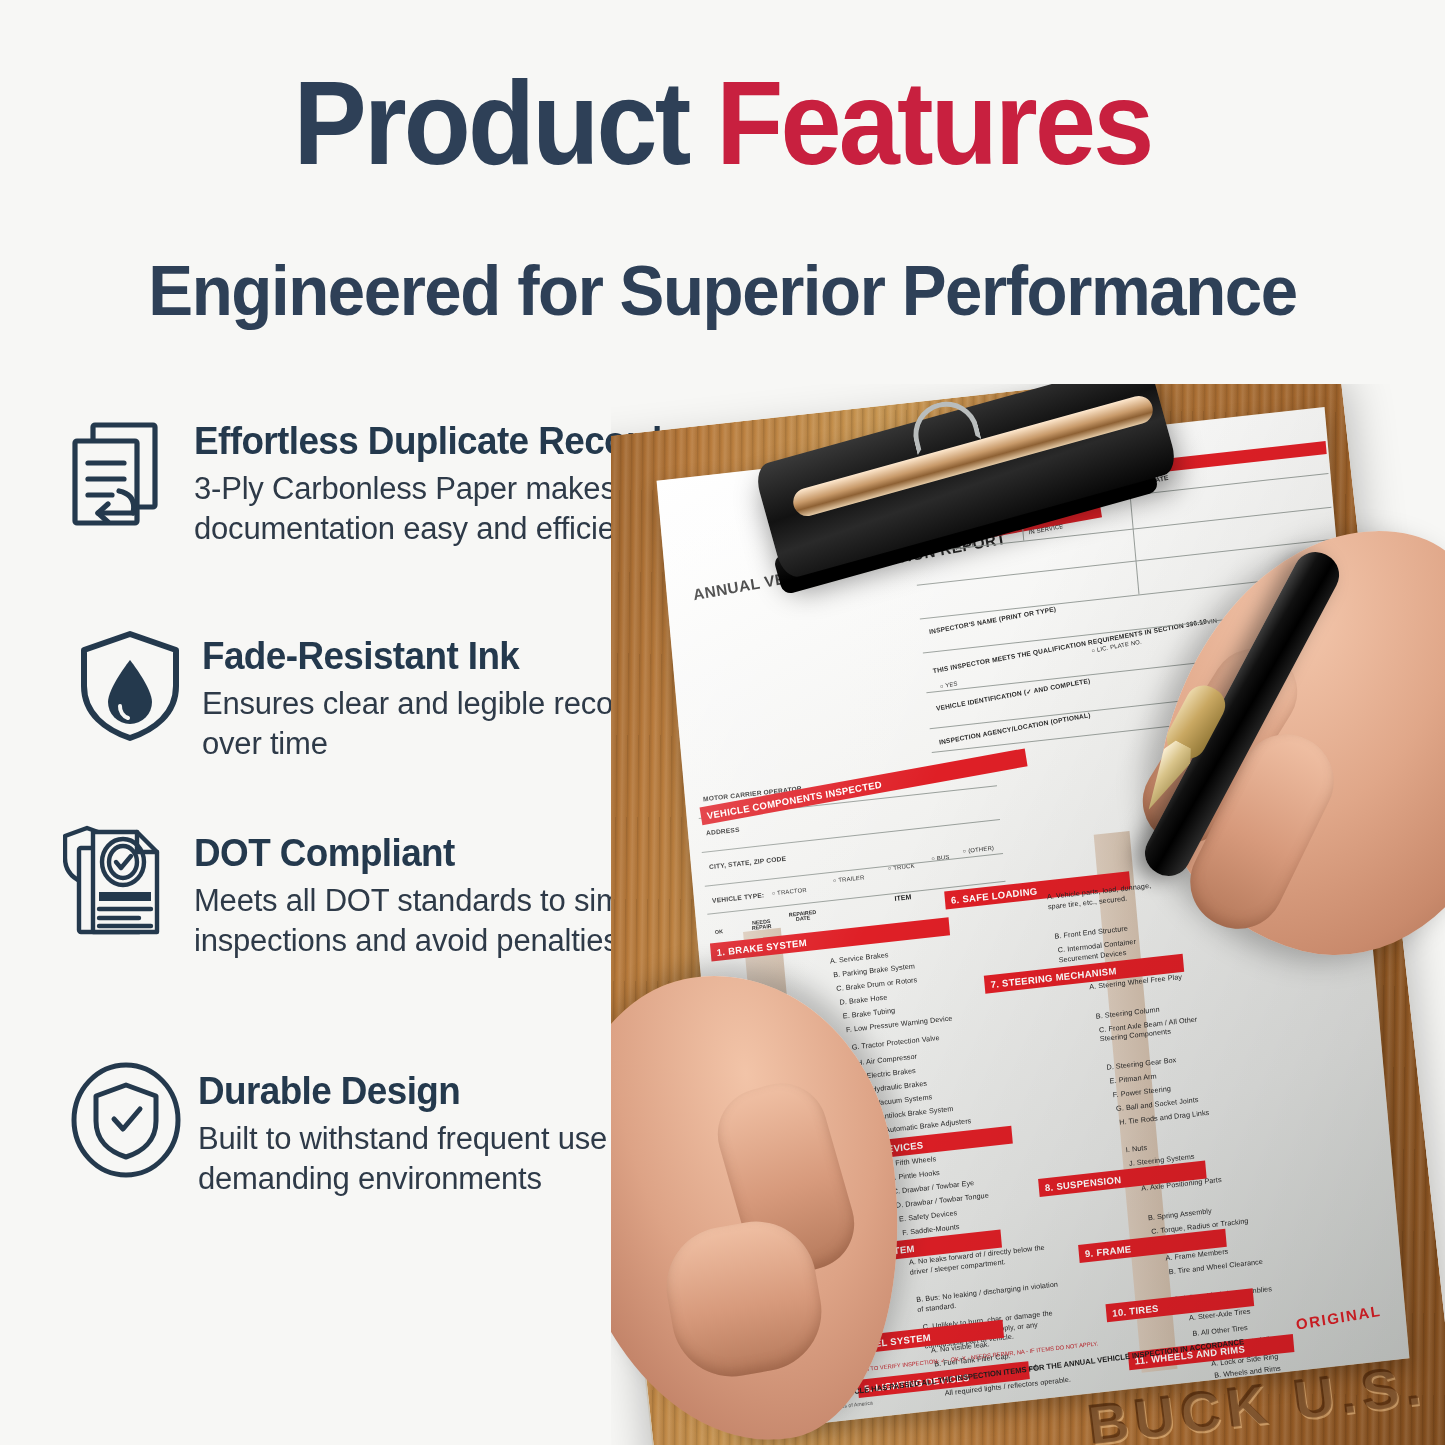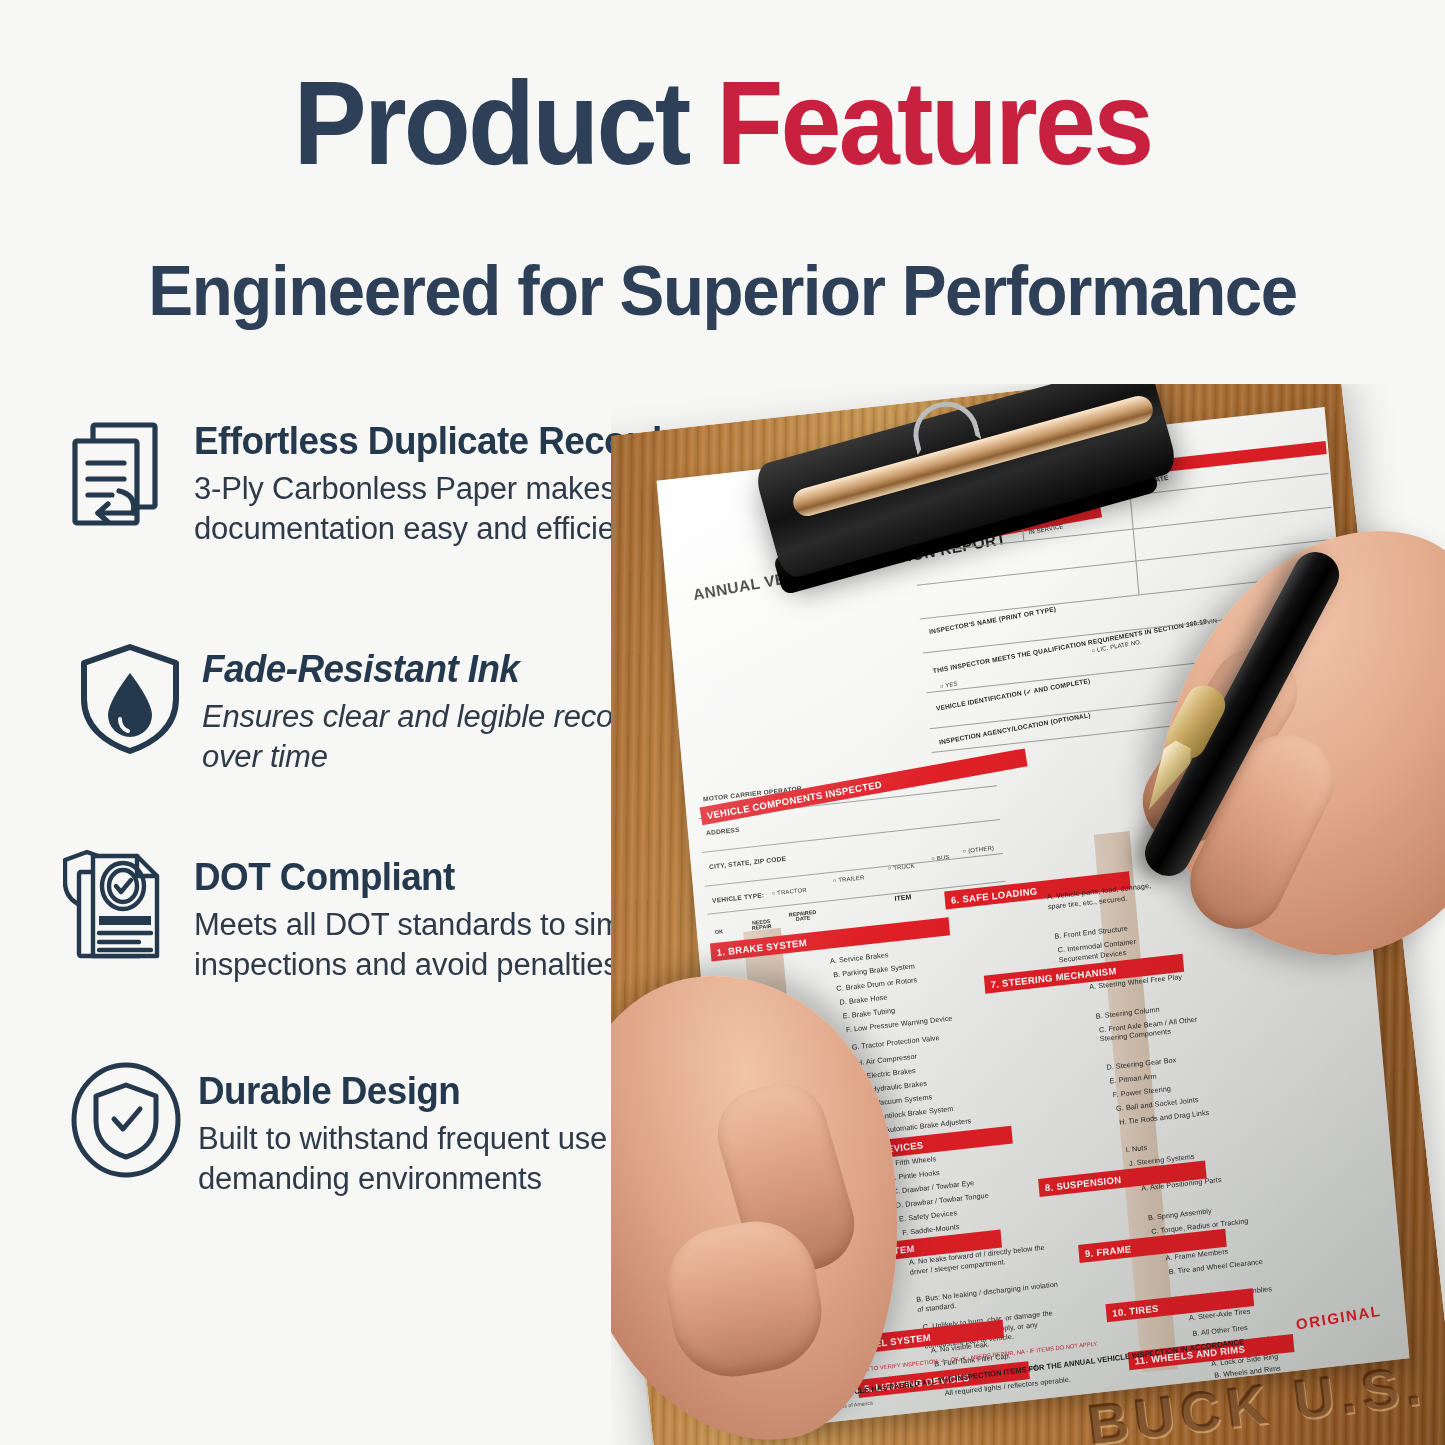--- a/index.html
+++ b/index.html
@@ -46,22 +46,22 @@
     letter-spacing:-0.6px; line-height:1.05;
     margin-bottom:7px; white-space:nowrap;
     transform:scaleX(0.97); transform-origin:left top;
   }
   .feature p {
     font-size:31px; line-height:1.28; color:#2e3a48;
     font-weight:400; letter-spacing:-0.2px;
     max-width:500px;
   }
   #f1 { left:0;  top:0;   }
-  #f2 { left:8px; top:228px;font-style:italic; }
-  #f3 { left:0;  top:436px; }
+  #f2 { left:8px; top:215px; }
+  #f3 { left:0;  top:412px; }
   #f4 { left:4px; top:650px; }
 
   .ic svg { display:block; }
 
   
   .photo {
     position:absolute; left:611px; top:384px;
     width:834px; height:1061px;
     overflow:hidden;
   }

